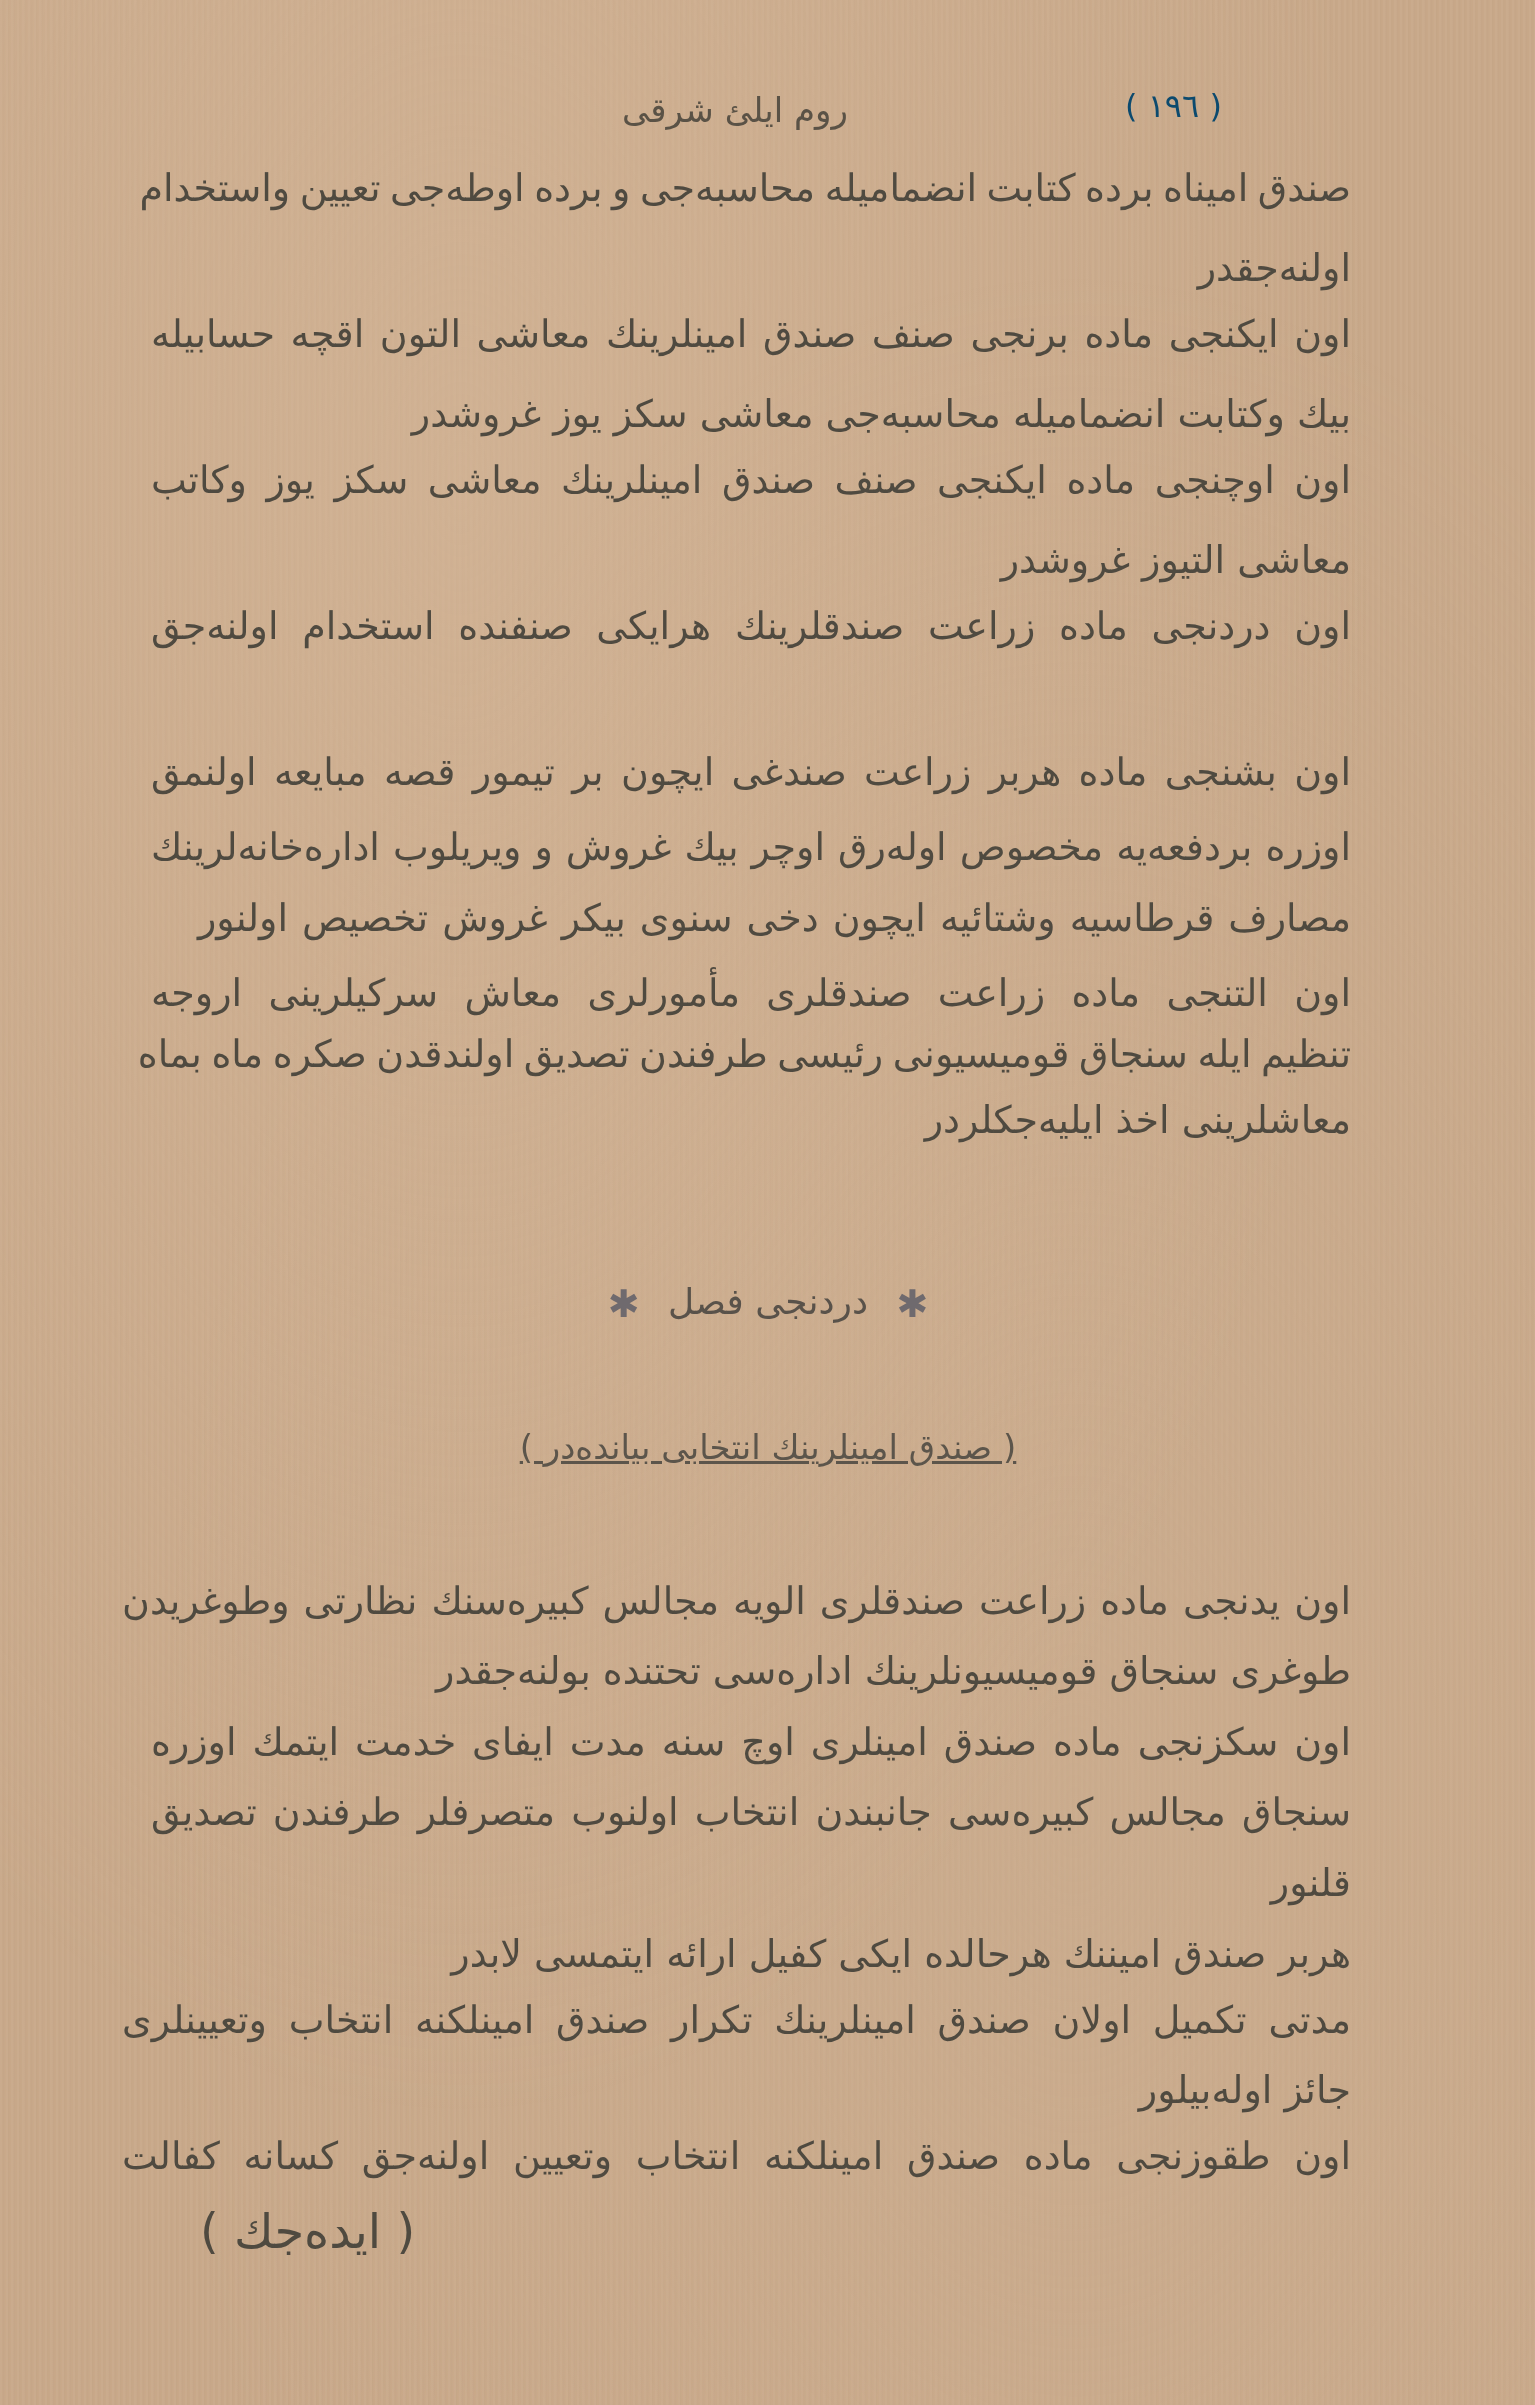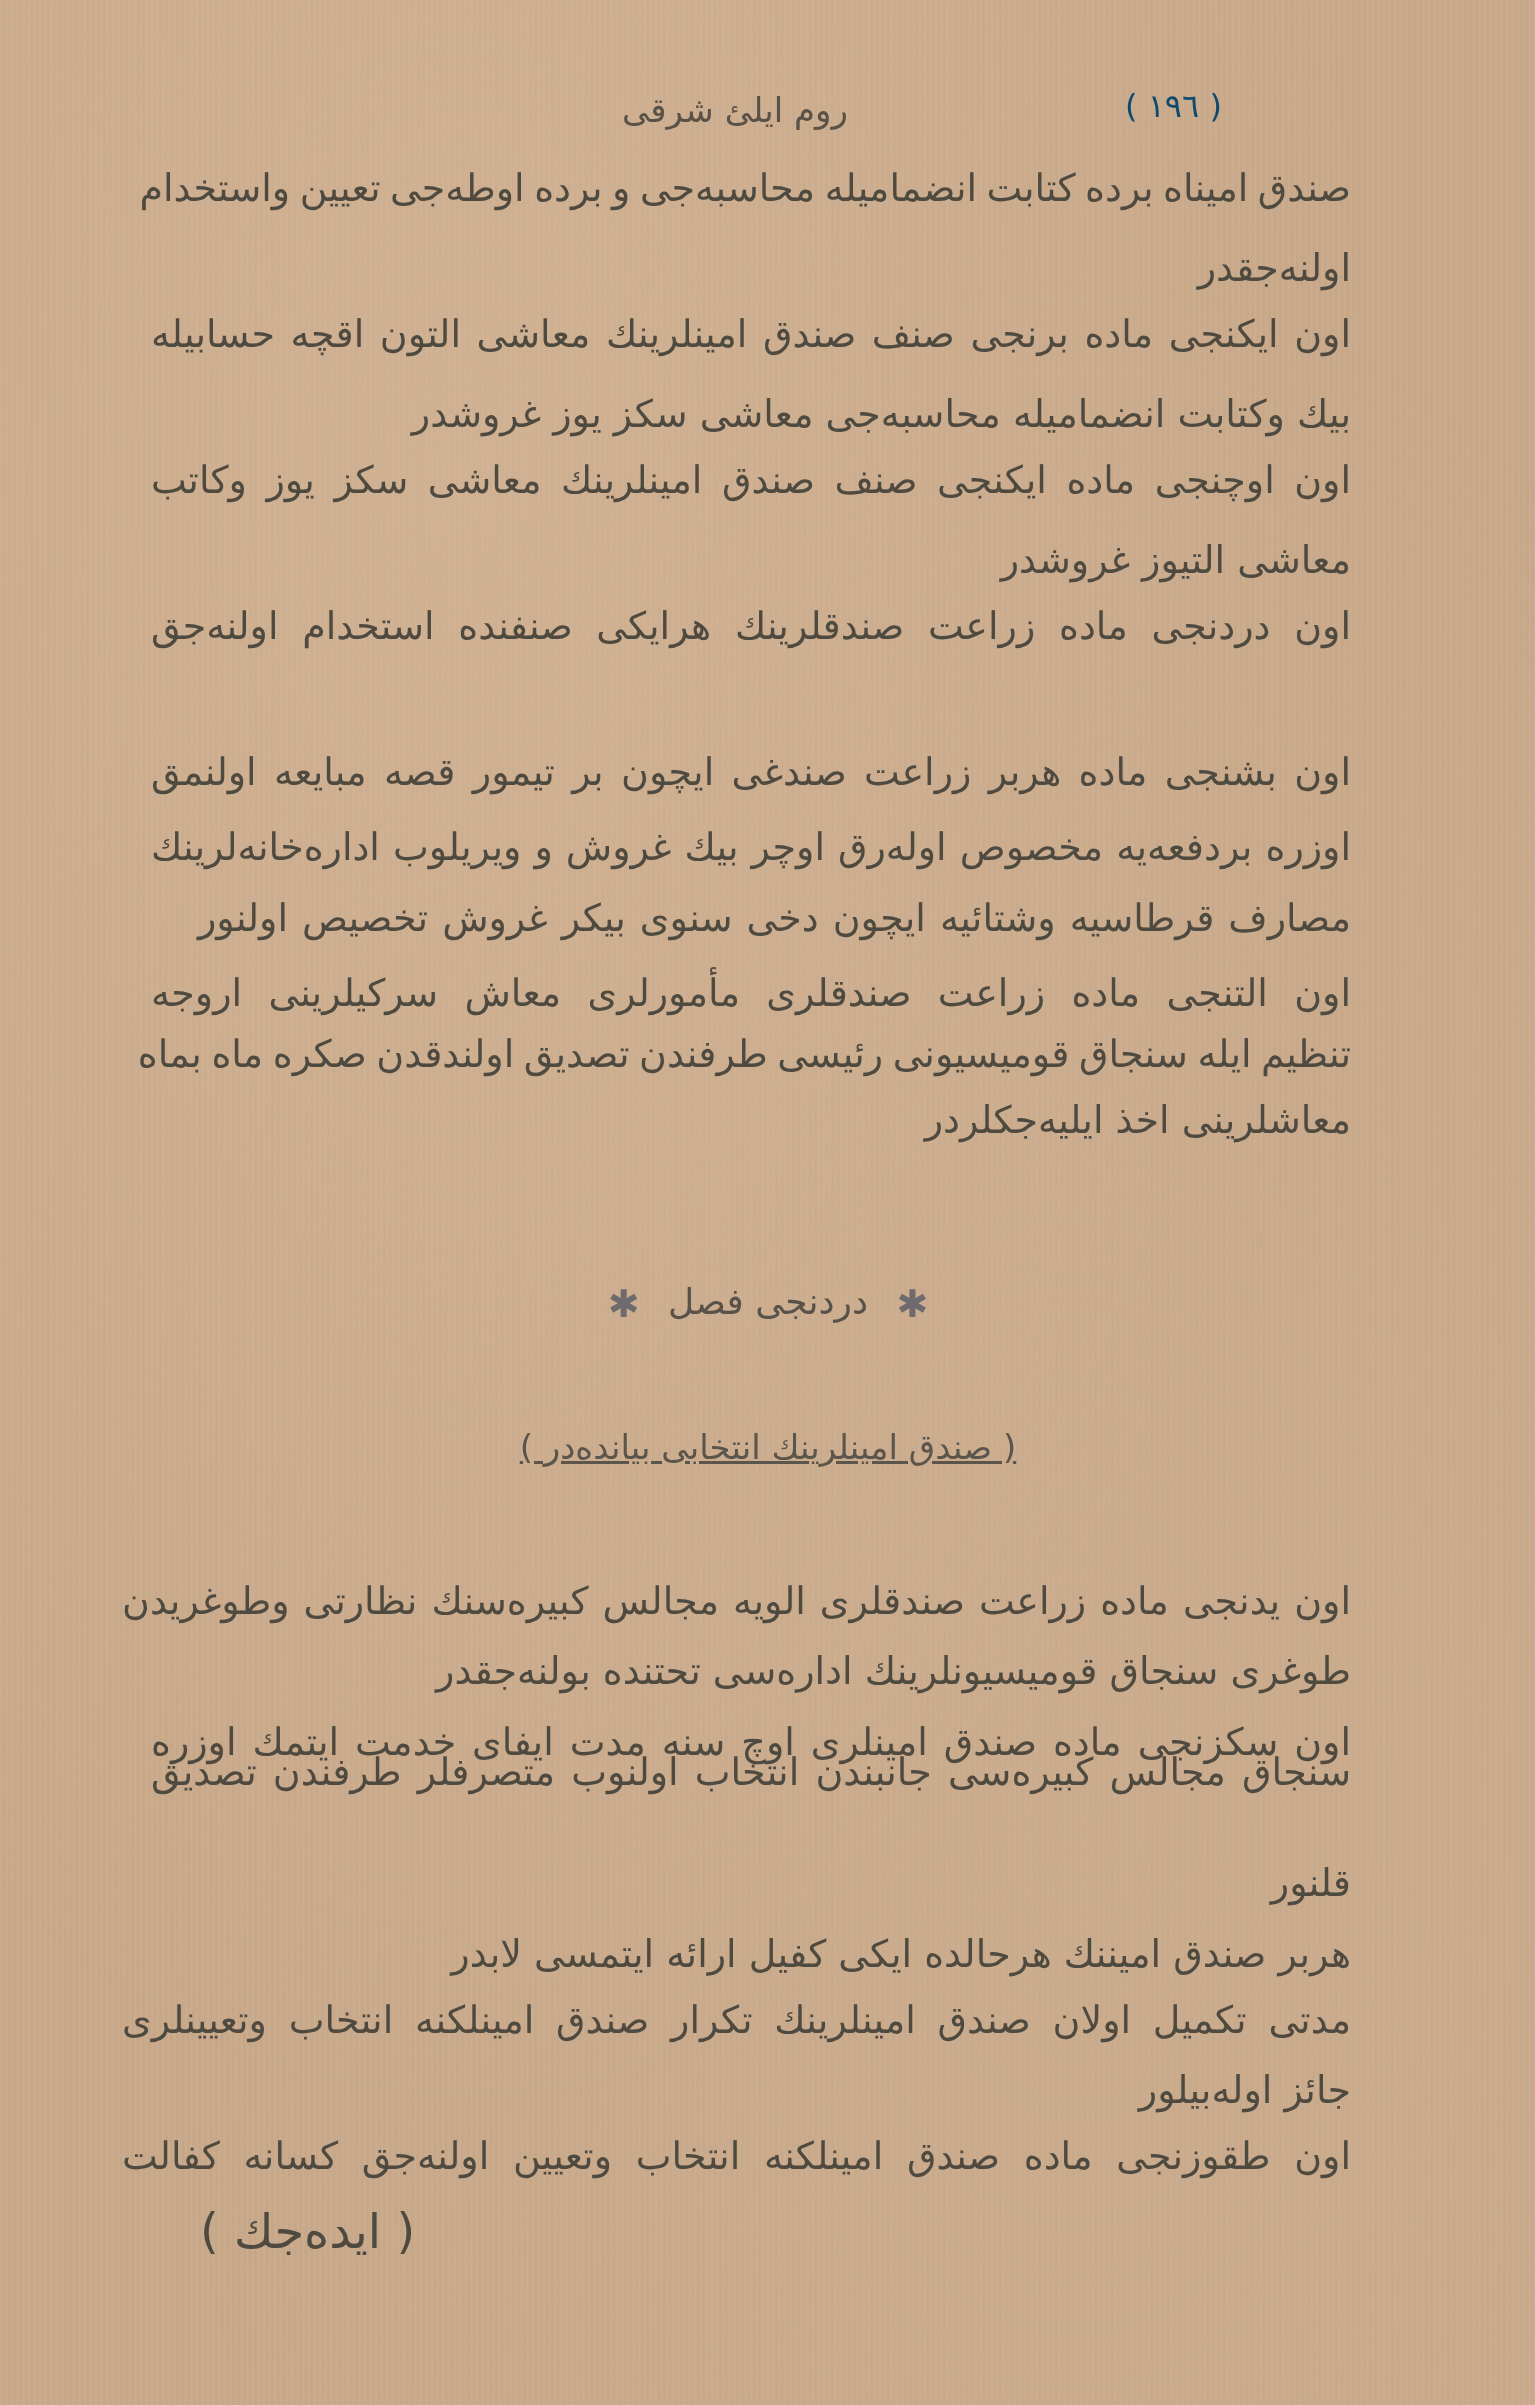--- a/index.html
+++ b/index.html
@@ -55,21 +55,21 @@
   <div class="center section-title">
     <span class="orn">✱</span>
     <span>دردنجی فصل</span>
     <span class="orn">✱</span>
   </div>
   <div class="center subtitle">( صندق امینلرینك انتخابی بیانده‌در )</div>
 
   <div class="line full" style="top:1573px;left:122px">اون یدنجی ماده    زراعت صندقلری الویه مجالس کبیره‌سنك نظارتی وطوغریدن</div>
   <div class="line short" style="top:1643px">طوغری سنجاق قومیسیونلرینك اداره‌سی تحتنده بولنه‌جقدر</div>
   <div class="line full" style="top:1714px">اون سکزنجی ماده    صندق امینلری اوچ سنه مدت ایفای خدمت ایتمك اوزره</div>
-  <div class="line full" style="top:1744px">سنجاق مجالس کبیره‌سی جانبندن انتخاب اولنوب متصرفلر طرفندن تصدیق</div>
+  <div class="line full" style="top:1784px">سنجاق مجالس کبیره‌سی جانبندن انتخاب اولنوب متصرفلر طرفندن تصدیق</div>
   <div class="line short" style="top:1855px">قلنور</div>
   <div class="line short" style="top:1926px">هربر صندق امیننك هرحالده ایکی کفیل ارائه ایتمسی لابدر</div>
   <div class="line full" style="top:1992px;left:122px">مدتی تکمیل اولان صندق امینلرینك تکرار صندق امینلکنه انتخاب وتعیینلری</div>
   <div class="line short" style="top:2062px">جائز اوله‌بیلور</div>
   <div class="line full" style="top:2128px;left:122px">اون طقوزنجی ماده    صندق امینلکنه انتخاب وتعیین اولنه‌جق کسانه کفالت</div>
 
   <div class="continues">( ایده‌جك )</div>
 </div>
 
 

